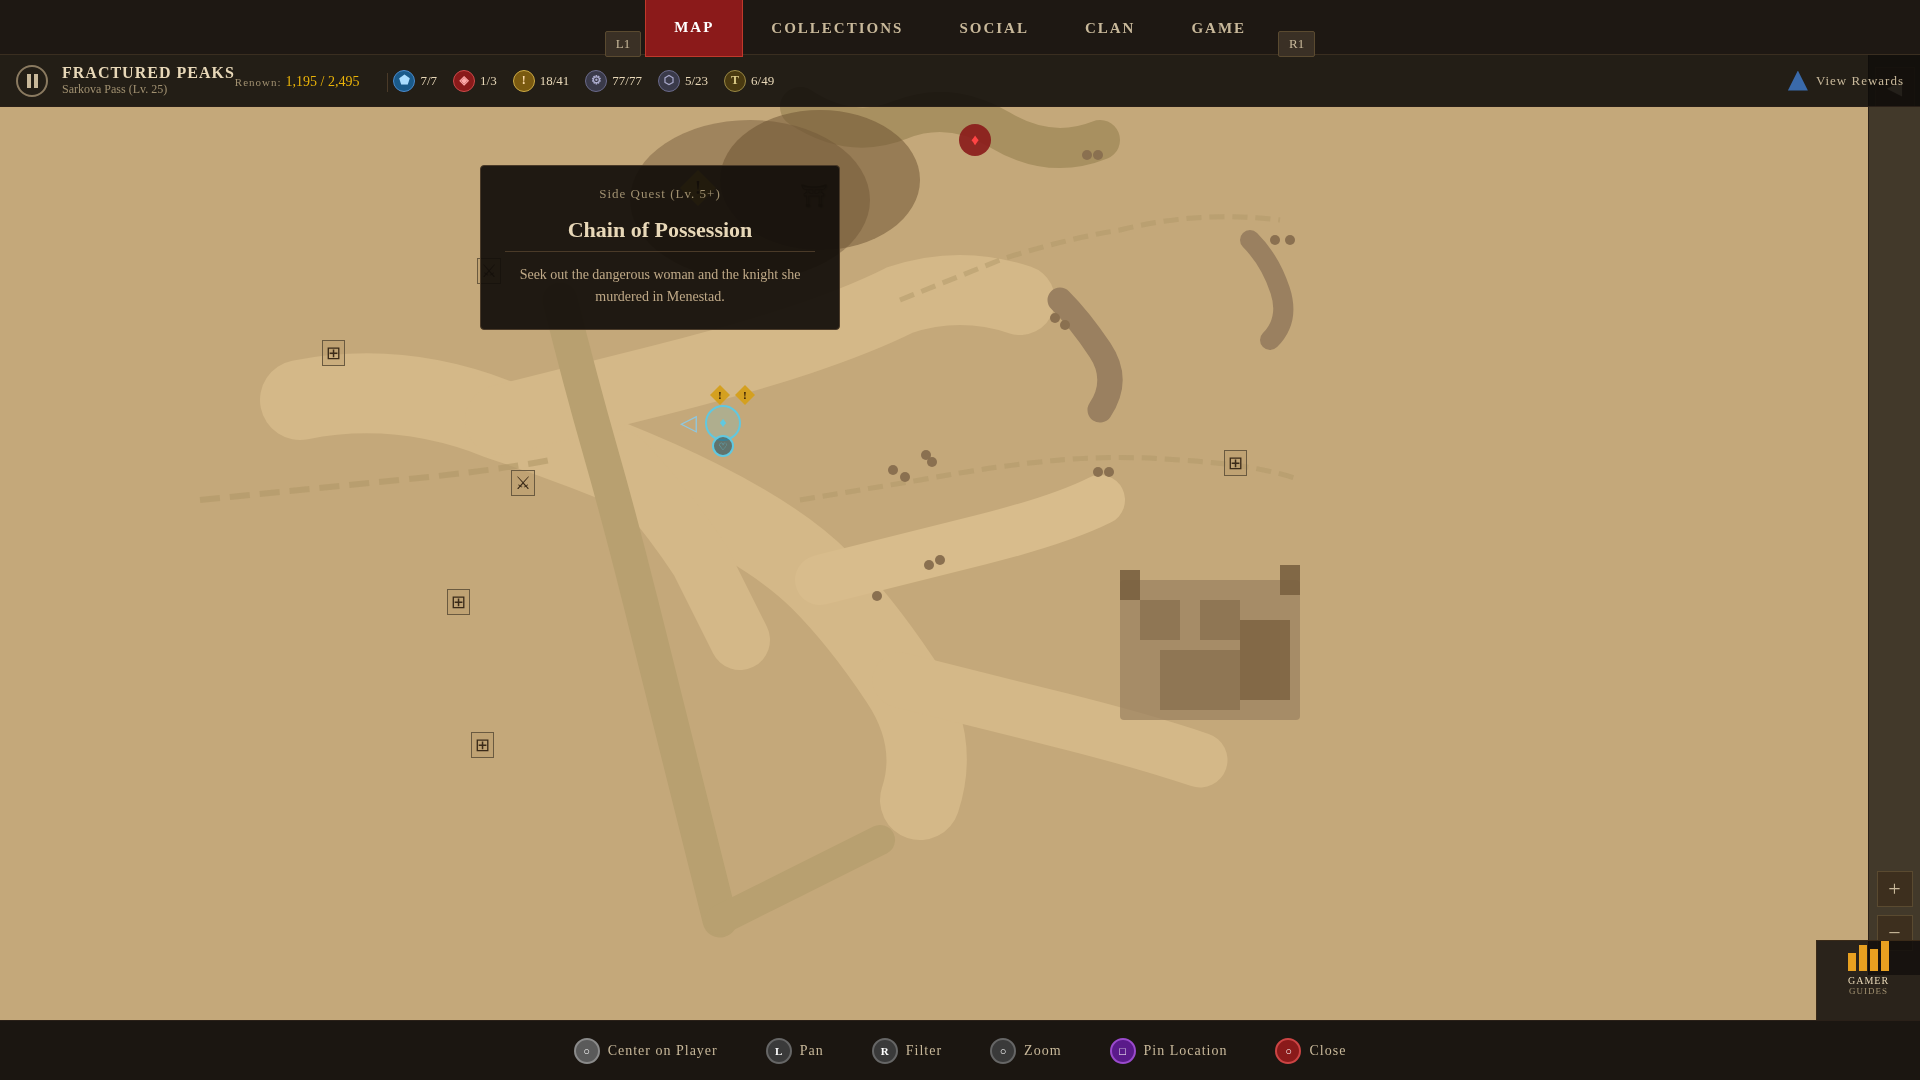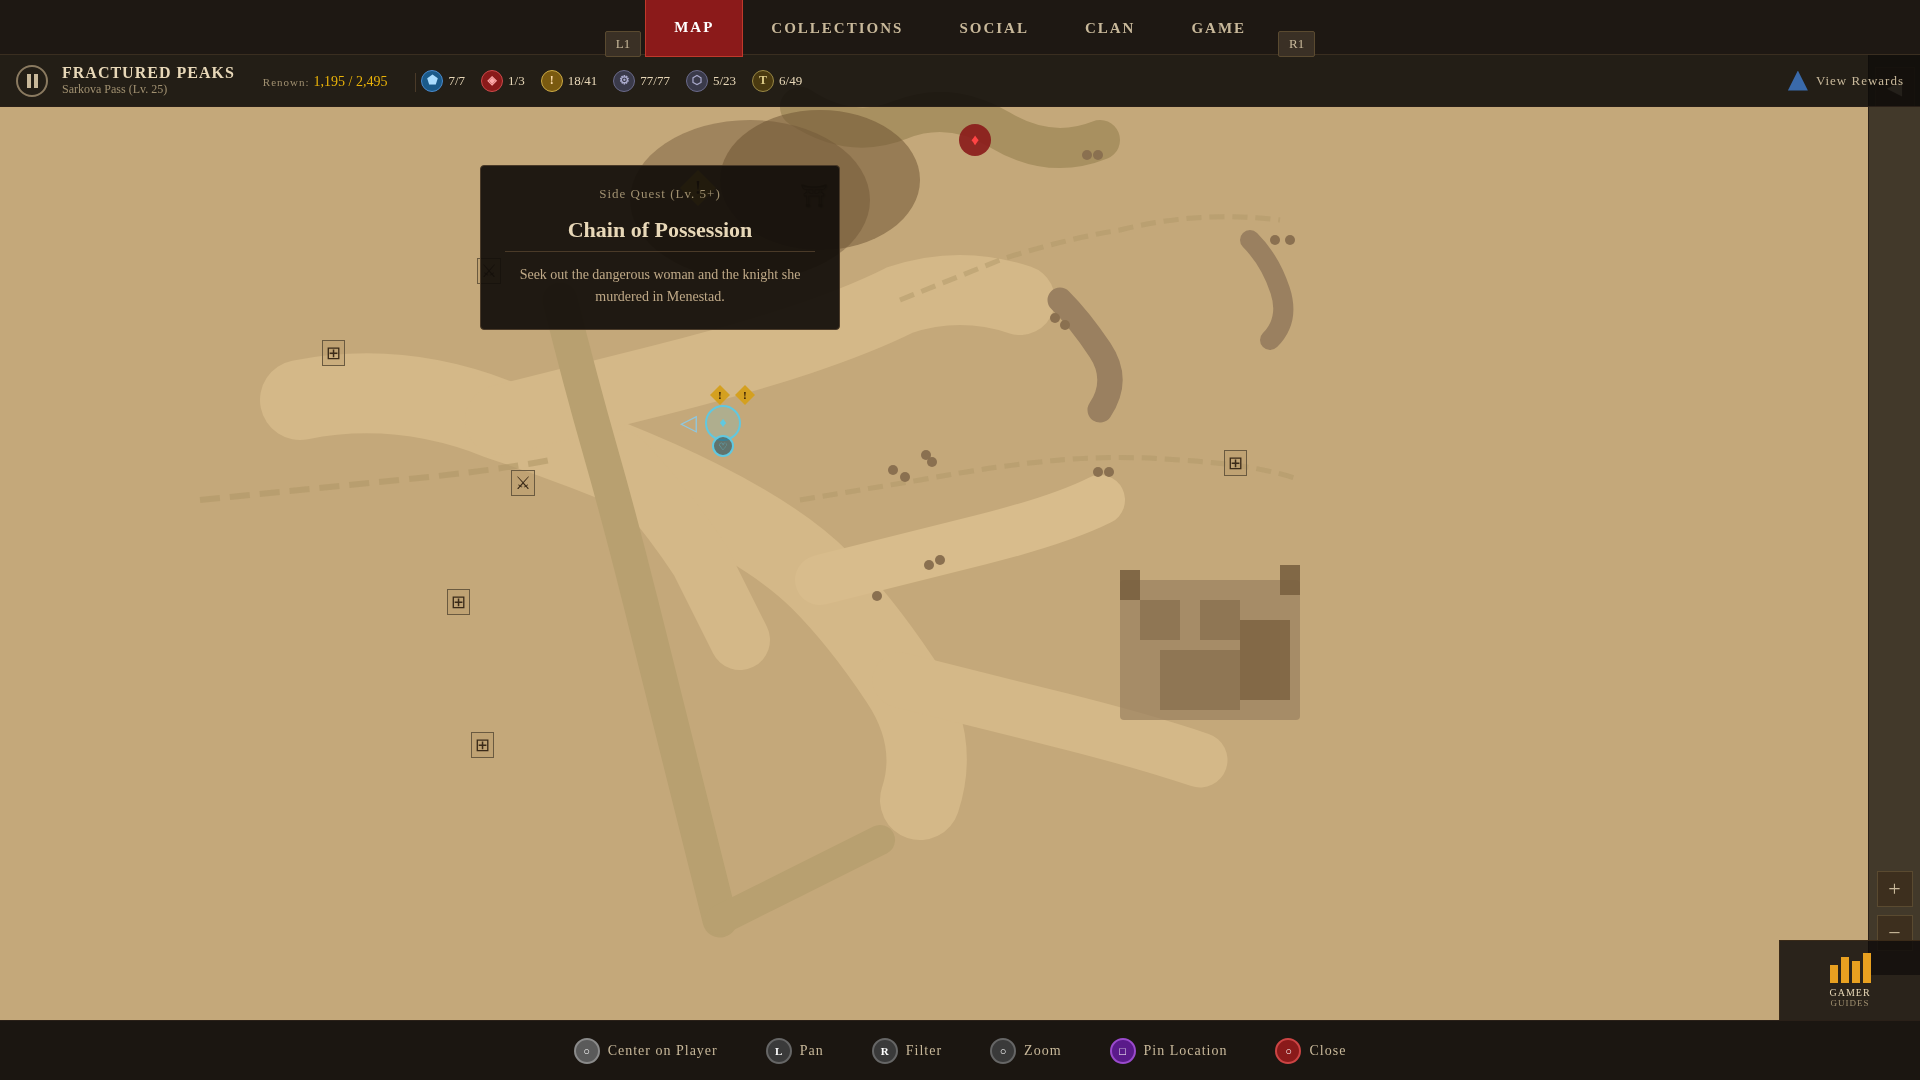--- a/index.html
+++ b/index.html
@@ -103,21 +103,20 @@
 
     .pause-icon {
       display: flex; gap: 3px;
     }
     .pause-bar {
       width: 4px; height: 14px;
       background: #c8b89a;
     }
 
     #region-info {
-      margin-right: 28px;
     }
 
     #region-name {
       color: #e8d8b8;
       font-size: 16px;
       font-weight: bold;
       letter-spacing: 1px;
       text-transform: uppercase;
     }
 
@@ -315,27 +314,27 @@
       color: #c8b89a;
       font-size: 14px;
       letter-spacing: 1px;
     }
 
     
     #gg-logo {
       position: absolute;
       bottom: 60px;
       right: 0;
-      width: 141px;
+      width: 104px;
       height: 80px;
       background: rgba(15,12,10,0.85);
       display: flex;
       flex-direction: column;
       align-items: center;
-      justify-content: center;
+      justify-content: flex-start;
       z-index: 150;
       border-top: 1px solid #3a2a18;
       border-left: 1px solid #3a2a18;
       margin-left: 44px;
     }
 
     .gg-bars {
       display: flex;
       gap: 3px;
       align-items: flex-end;

